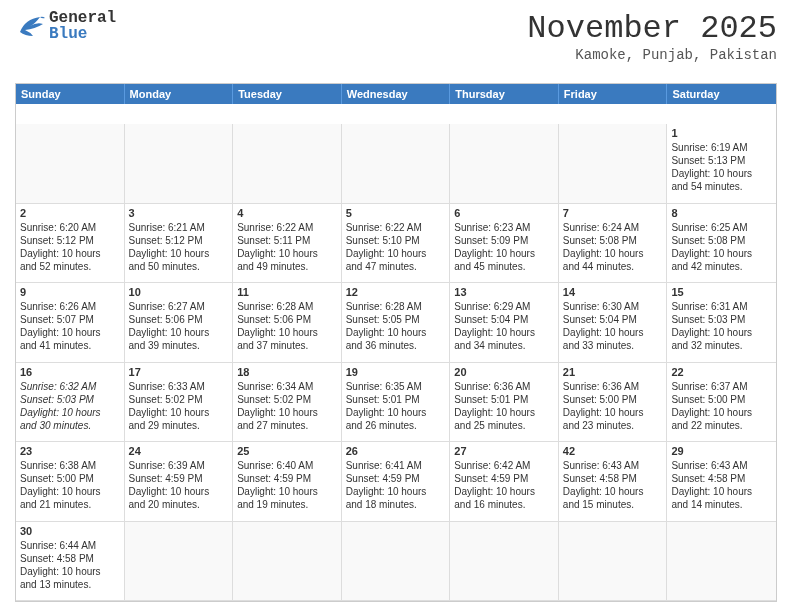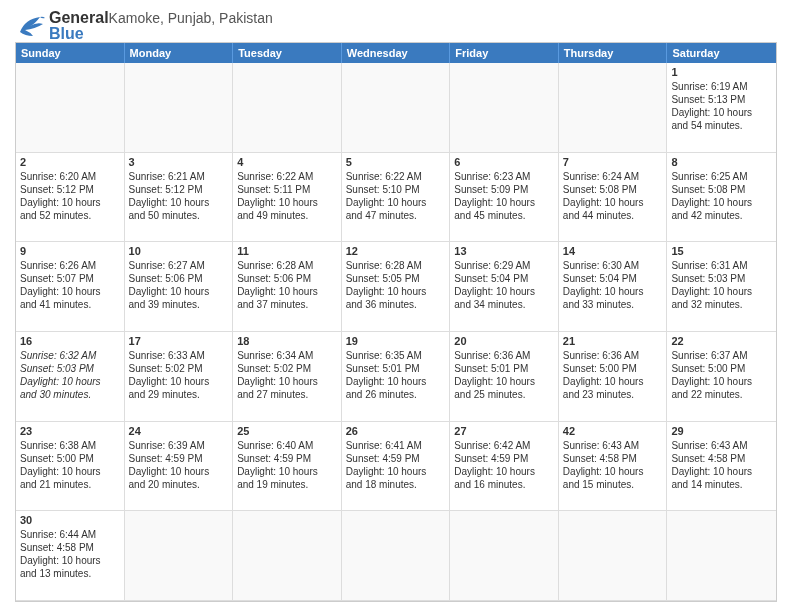--- a/index.html
+++ b/index.html
@@ -1,30 +1,30 @@
 <!DOCTYPE html>
 <html><head>
   <meta charset="utf-8">
   <style>
     * { box-sizing: border-box; margin: 0; padding: 0; }
     body { font-family: Arial, sans-serif; background: #fff; width: 792px; height: 612px; overflow: hidden; }
     
     .page { width: 792px; height: 612px; display: flex; flex-direction: column; padding: 10px 15px; }
     
-    .header { display: flex; align-items: flex-start; margin-bottom: 0; }
+    .header { display: flex; justify-content: space-between; align-items: flex-start; margin-bottom: 20px; font-family: Liberation Mono, monospace; }
     
     .logo { display: flex; align-items: center; gap: 4px; }
     .logo-text { display: flex; flex-direction: column; }
     .logo-bird { width: 30px; height: 25px; }
     
     .title-section { text-align: right; }
     .month-title { font-size: 32px; color: #333; font-weight: normal; }
     .location { font-size: 14px; color: #555; }
     
-    .calendar { flex: 1; display: flex; flex-direction: column; border: 1px solid #ccc; }
+    .calendar { flex: 1; display: flex; flex-direction: column; border: 1px solid #ccc; gap: 20px; }
     
     .day-headers { display: grid; grid-template-columns: repeat(7, 1fr); background: #3a7abf; }
     .day-header { color: white; font-size: 11px; font-weight: bold; padding: 4px 5px; text-align: left; border-right: 1px solid #5a9adf; }
     .day-header:last-child { border-right: none; }
     
     .calendar-grid { display: grid; grid-template-columns: repeat(7, 1fr); flex: 1; }
     
     .cell { border-right: 1px solid #ddd; border-bottom: 1px solid #ddd; padding: 3px 4px; font-size: 8.5px; color: #333; min-height: 70px; vertical-align: top; }
     .cell:nth-child(7n) { border-right: none; }
     .cell.empty { background: #f9f9f9; }
@@ -40,32 +40,33 @@
       <svg class="logo-bird" viewBox="0 0 30 25">
         <path d="M5,18 Q10,5 25,3 Q20,10 15,12 Q22,8 28,10 Q20,15 10,16 Q15,18 18,22 Q10,22 5,18Z" fill="#3a7abf"></path>
         <path d="M25,3 Q28,2 30,4 Q27,5 25,3Z" fill="#3a7abf"></path>
       </svg>
       <div class="logo-text">
         <span style="font-size:16px;font-weight:bold;color:#333;line-height:1;">General</span>
         <span style="font-size:16px;font-weight:bold;color:#3a7abf;line-height:1;">Blue</span>
       </div>
     </div>
     <div class="title-section">
+      <div class="month-title">November 2025</div>
       <div class="location">Kamoke, Punjab, Pakistan</div>
     </div>
   </div>
 
   <div class="calendar">
     <div class="day-headers">
     <div class="day-header">Sunday</div>
         <div class="day-header">Monday</div>
         <div class="day-header">Tuesday</div>
         <div class="day-header">Wednesday</div>
+        <div class="day-header">Thursday</div>
         <div class="day-header">Friday</div>
-        <div class="day-header">Thursday</div>
         <div class="day-header">Saturday</div>
       </div>
     <div class="calendar-grid">
     <div class="cell empty"></div>
         <div class="cell empty"></div>
         <div class="cell empty"></div>
         <div class="cell empty"></div>
         <div class="cell empty"></div>
         <div class="cell empty"></div>
         <div class="cell">

